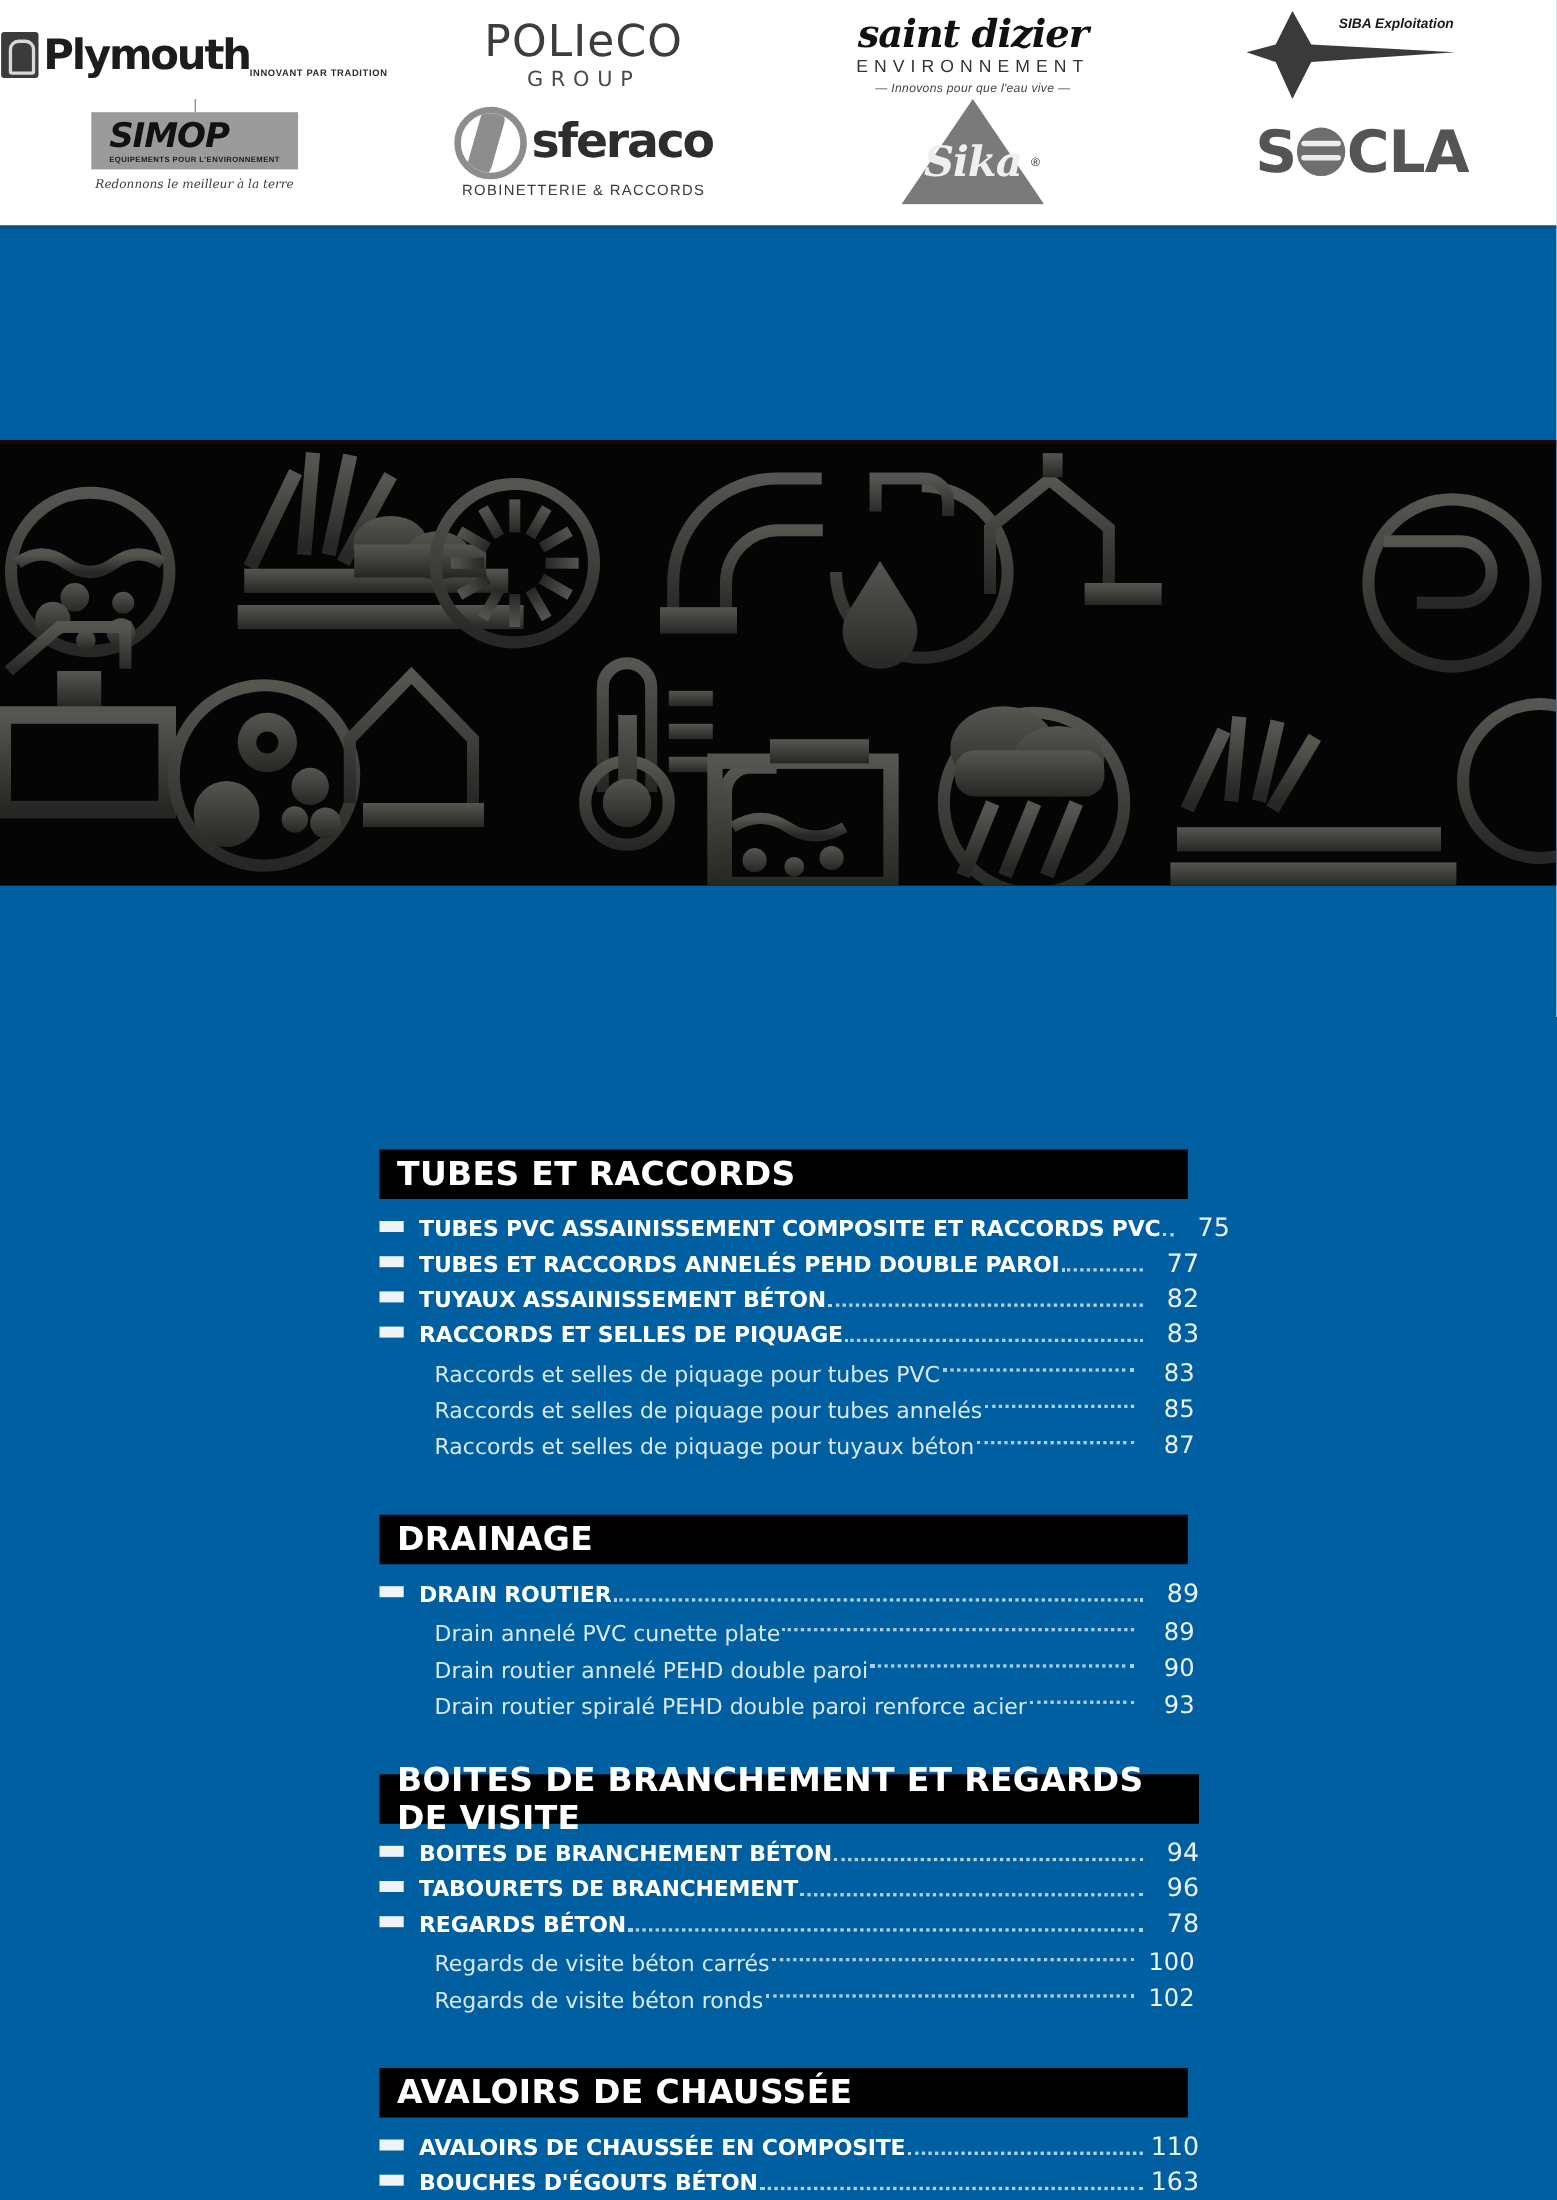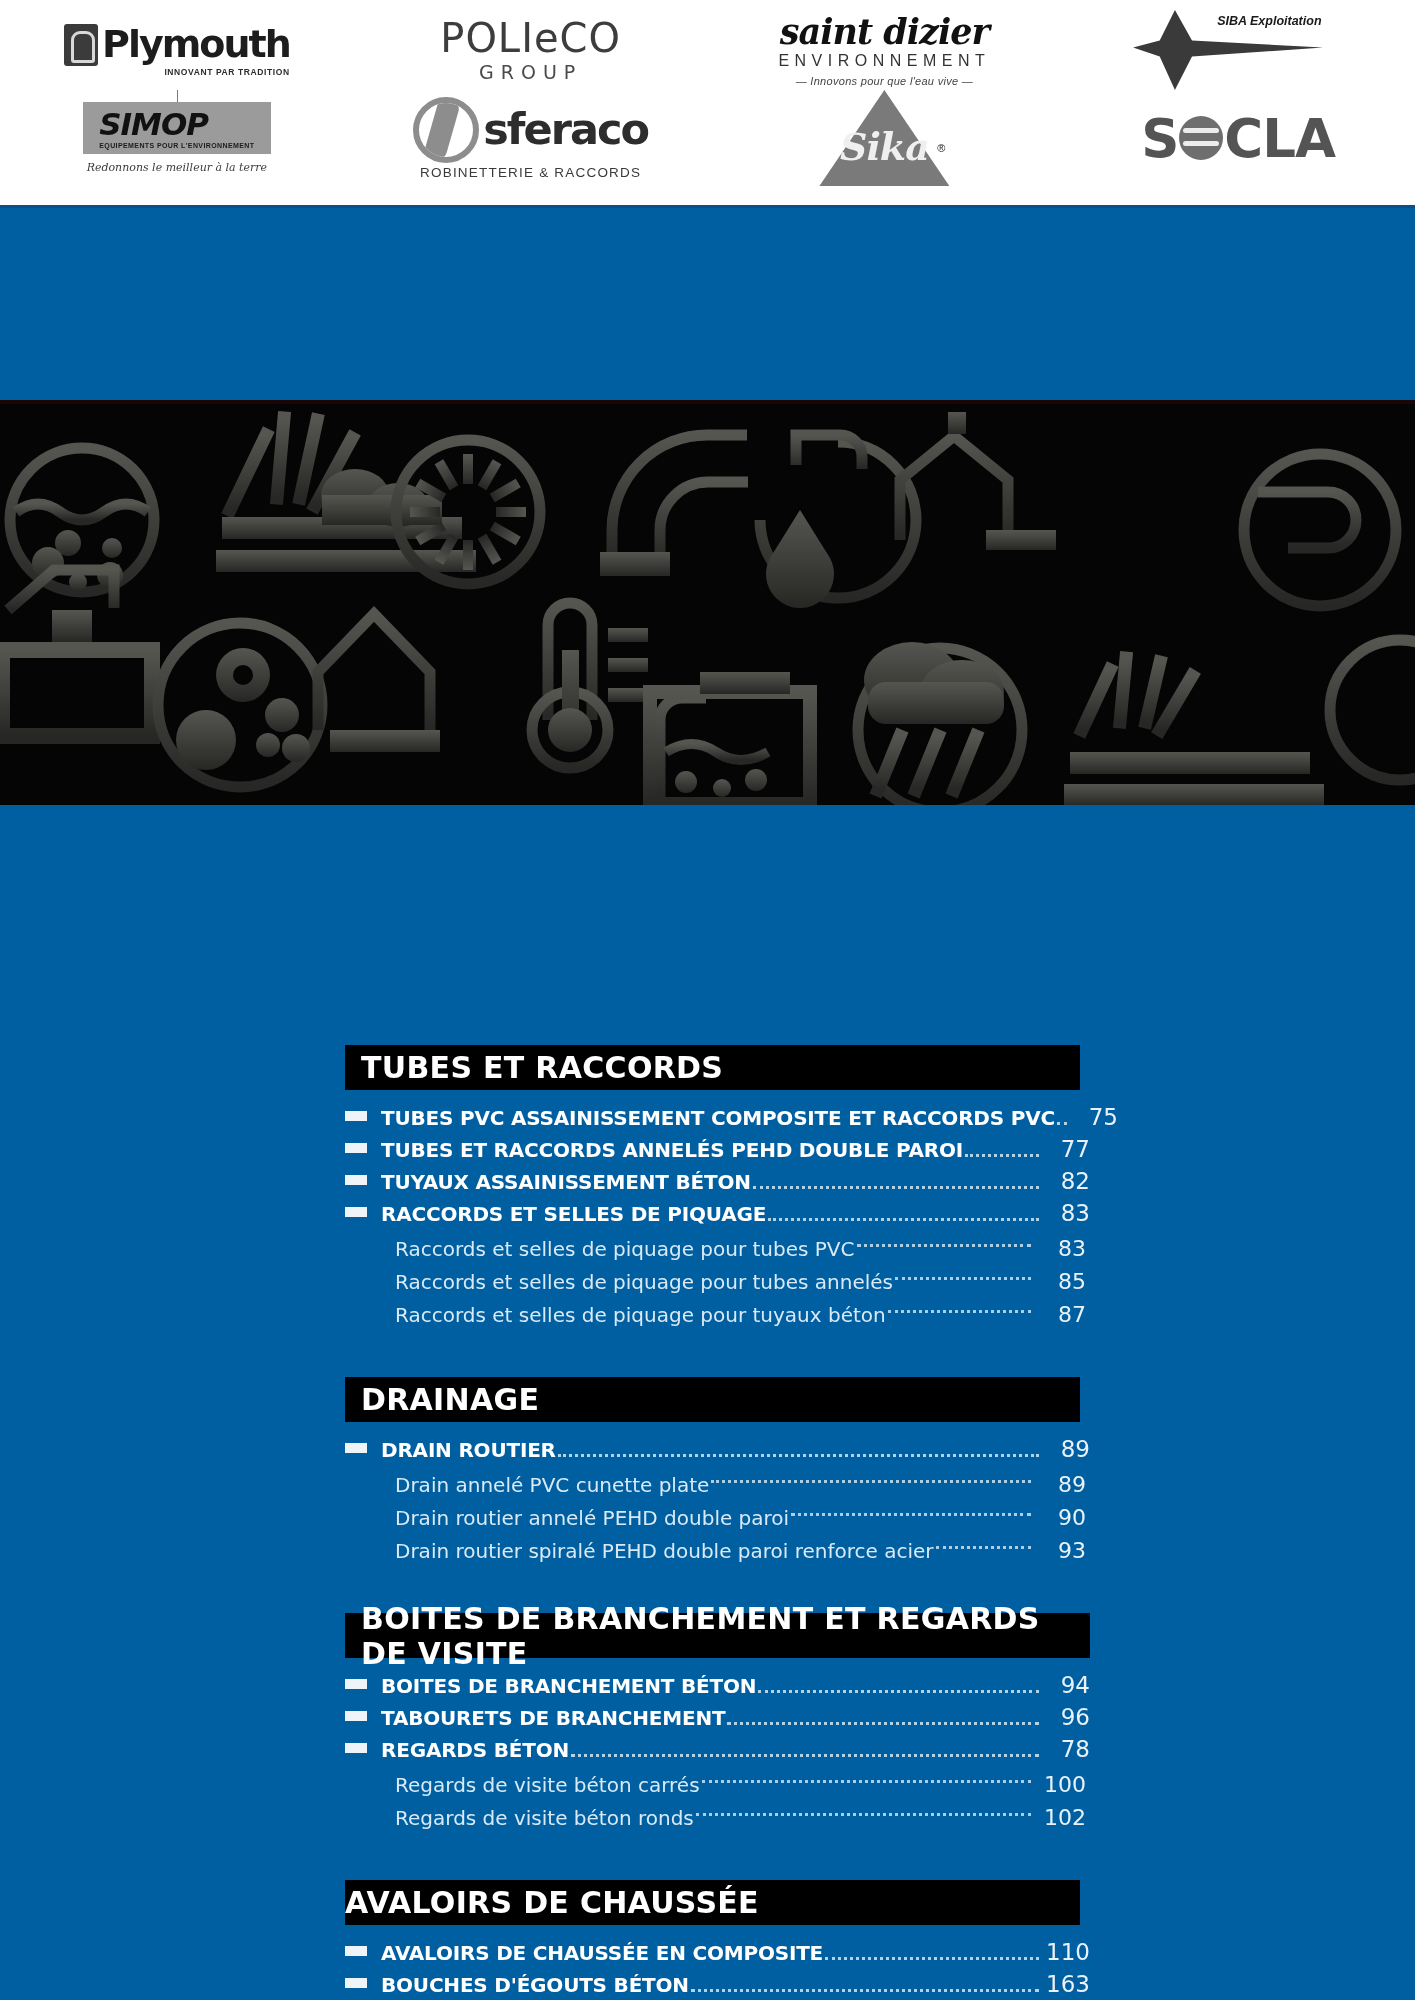--- a/index.html
+++ b/index.html
@@ -35,21 +35,21 @@
     flex: 1 1 0;
     display: flex;
     align-items: center;
     justify-content: center;
     height: 100%;
     position: relative;
     filter: grayscale(100%);
   }
 
   
-  .lg-plymouth { display:flex; flex-direction:column; align-items:center; }
+  .lg-plymouth { display:flex; flex-direction:row; align-items:center; }
   .lg-plymouth .pm-main { display:flex; align-items:center; }
   .lg-plymouth .pm-mark {
     width: 34px; height: 42px; background:#3b3b3b;
     border-radius: 3px; margin-right: 4px;
     position: relative;
   }
   .lg-plymouth .pm-mark:after {
     content:""; position:absolute; left:7px; top:7px;
     width:18px; height:26px; border:3px solid #d8d8d8; border-radius: 9px 9px 3px 3px;
   }
@@ -216,21 +216,21 @@
     font-family: "DejaVu Sans", sans-serif;
     font-weight: 900;
     letter-spacing: 0.3px;
     box-sizing: border-box;
     display: flex;
     align-items: center;
   }
   .sec-head.w1 { width: 735px; height: 45px; padding-left: 16px; font-size: 30px; }
   .sec-head.w2 { width: 735px; height: 45px; padding-left: 16px; font-size: 30px; }
   .sec-head.w3 { width: 745px; height: 45px; padding-left: 16px; font-size: 30px; }
-  .sec-head.w4 { width: 735px; height: 45px; font-size: 30px; }
+  .sec-head.w4 { width: 735px; height: 45px; padding-left: 16px; font-size: 30px; }
 
   .sec-items { margin-top: 14px; }
 
   .toc-row {
     display: flex;
     align-items: baseline;
     color: #ffffff;
     height: 32px;
   }
   .toc-row .bullet {

